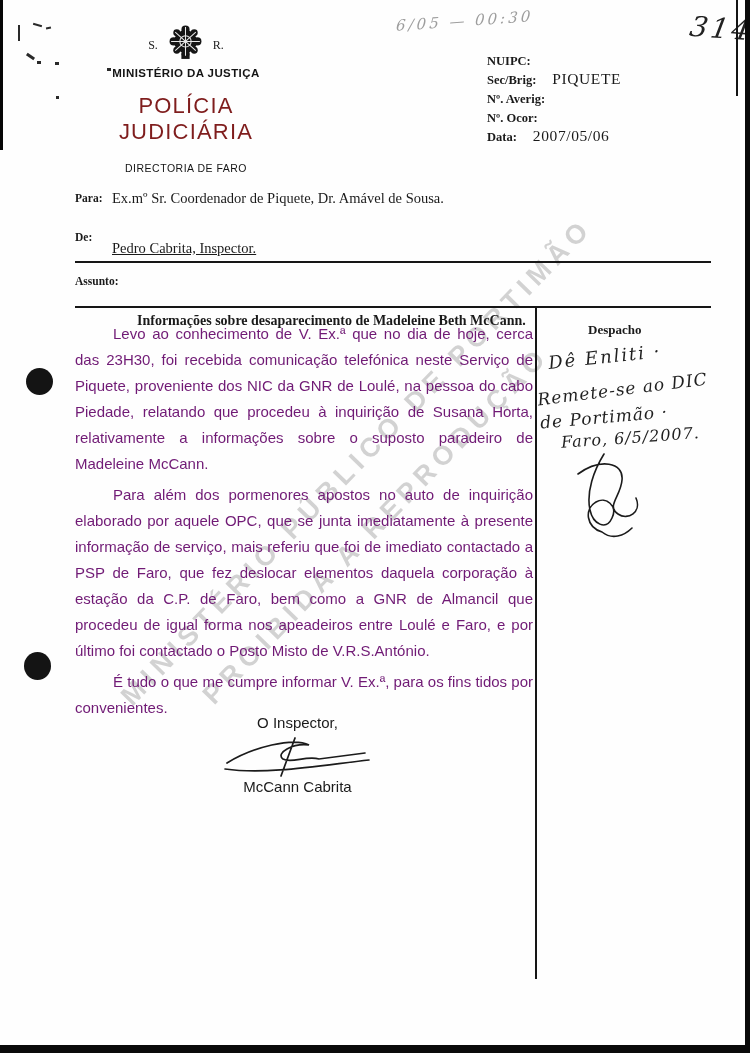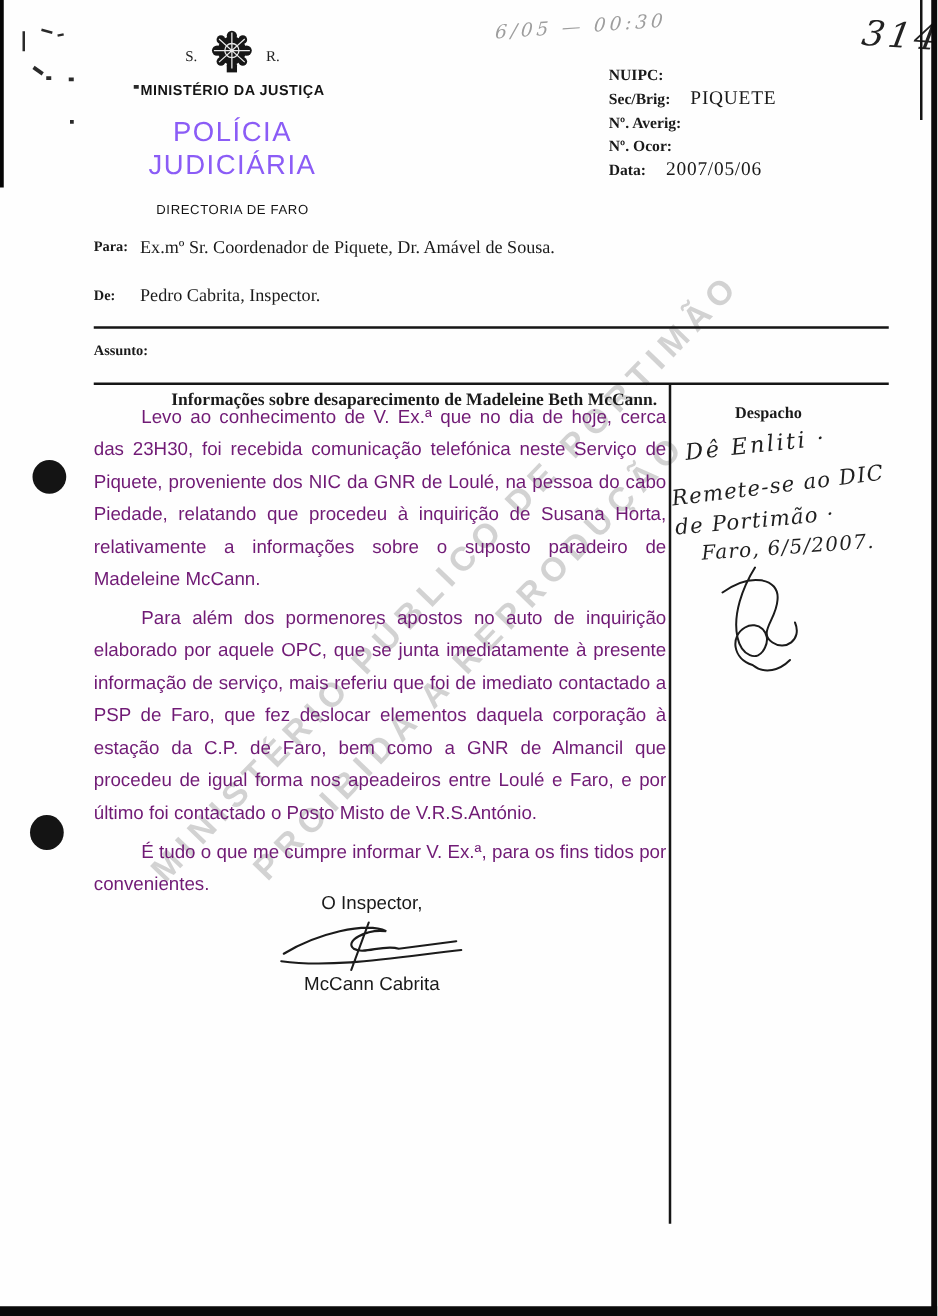--- a/index.html
+++ b/index.html
@@ -29,38 +29,38 @@
             transform:rotate(-4deg) skewX(-8deg);opacity:.85;}
   .page-num{left:690px;top:12px;font-size:28px;letter-spacing:3px;color:#222;
             transform:rotate(4deg) skewX(-6deg);}
 
   
   .header-left{left:88px;top:26px;width:196px;text-align:center;z-index:2;
                font-family:"Liberation Sans","DejaVu Sans",sans-serif;}
   .sr-row{display:flex;align-items:center;justify-content:center;gap:9px;height:38px;}
   .sr-letter{font-family:"Liberation Serif",serif;font-size:12px;color:#222;}
   .ministry{font-size:11.5px;font-weight:700;letter-spacing:.4px;margin-top:3px;color:#141414;}
-  .org{font-size:22px;letter-spacing:1.2px;margin-top:14px;color:#8b5cf6;}
+  .org{font-size:22px;letter-spacing:1.2px;margin-top:14px;color:#7f1d1d;}
   .directorate{font-size:10.5px;letter-spacing:.5px;margin-top:17px;color:#141414;}
 
   
   .header-right{left:487px;top:50px;z-index:2;}
   .hr-row{height:19px;line-height:19px;white-space:nowrap;}
   .hr-label{font-weight:700;font-size:12.5px;}
   .hr-value{font-size:15.5px;margin-left:12px;letter-spacing:.6px;}
 
   
   .doc-title{left:0;top:149px;width:750px;text-align:center;font-weight:700;
              font-size:17.5px;letter-spacing:.4px;z-index:2;}
   .meta-label{font-weight:700;font-size:11.5px;z-index:2;}
   .meta-value{font-size:14.5px;z-index:2;white-space:nowrap;}
   .row-para-label{left:75px;top:192px;}
   .row-para-value{left:112px;top:190px;text-align:right;}
   .row-de-label{left:75px;top:231px;}
-  .row-de-value{left:112px;top:229px;}
+  .row-de-value{left:112px;top:240px;text-decoration:underline;}
   .hline{left:75px;width:636px;height:2px;background:#161616;z-index:2;}
   .hline1{top:261px;}
   .hline2{top:306px;}
   .row-assunto-label{left:75px;top:275px;}
   .row-assunto-value{left:137px;top:272px;font-weight:700;font-size:14px;margin-top:41px;}
 
   
   .vline{left:535px;top:307px;width:2px;height:672px;background:#161616;z-index:2;}
   .body-col{left:75px;top:321px;width:458px;z-index:2;
             font-family:"Liberation Sans","DejaVu Sans",sans-serif;

